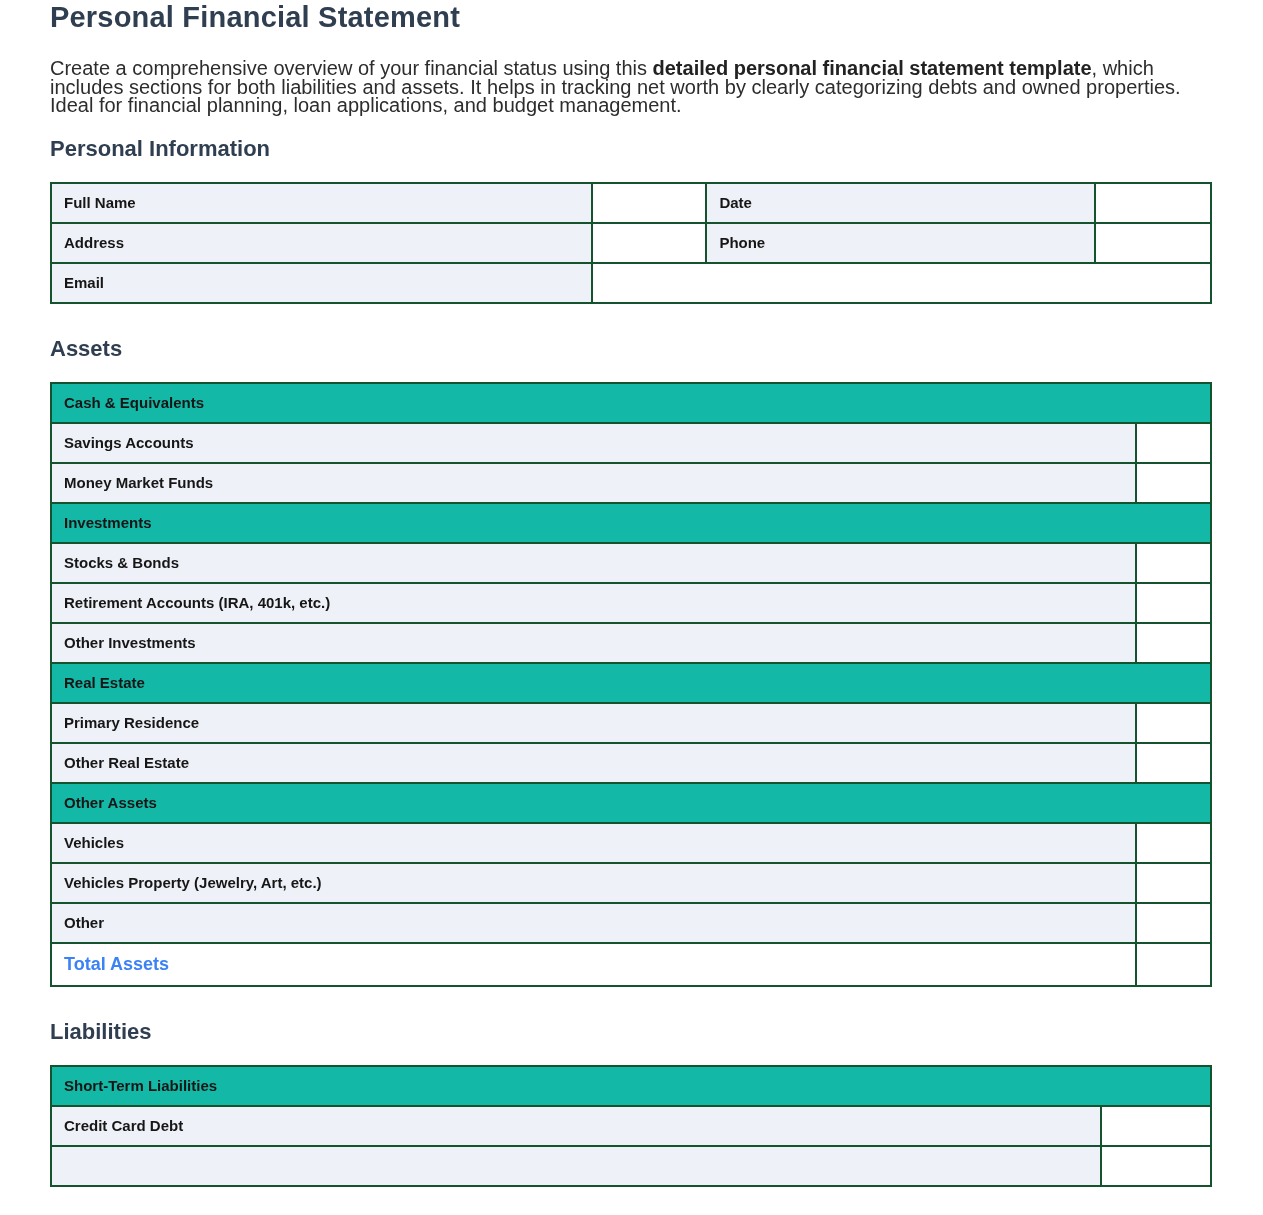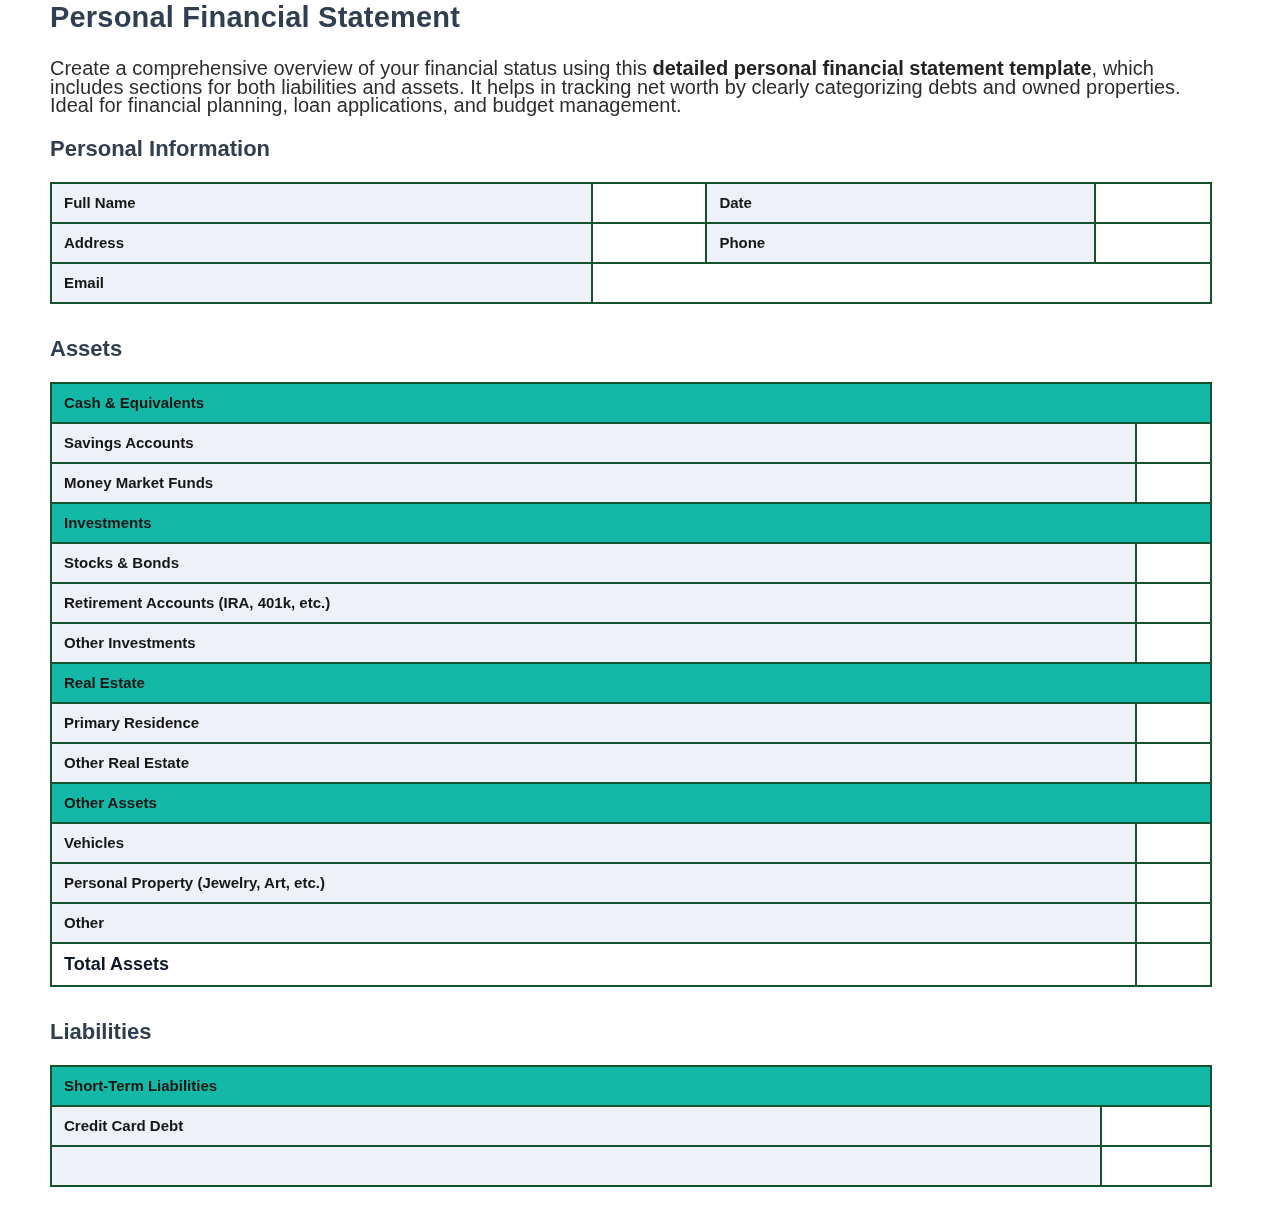--- a/index.html
+++ b/index.html
@@ -55,21 +55,21 @@
     vertical-align: middle;
     overflow: hidden;
     white-space: nowrap;
   }
   table.grid td.lbl { background: #eef1f7; }
   table.grid td.val { background: #ffffff; }
   table.grid td.cat { background: #14b8a6; }
   table.grid td.total-lbl {
     background: #ffffff;
     font-size: 18px;
-    color: #0f172a;
+    color: #3b82f6;
     height: 41px;
   }
   table.grid td.total-val { background: #ffffff; height: 41px; }
   
   col.c-lbl1 { width: 46.6%; }
   col.c-val1 { width: 9.9%; }
   col.c-lbl2 { width: 33.5%; }
   col.c-val2 { width: 10%; }
   
   col.c-asset-val { width: 75px; }
@@ -159,21 +159,21 @@
           <td class="val"></td>
         </tr>
         <tr>
           <td class="cat" colspan="2">Other Assets</td>
         </tr>
         <tr>
           <td class="lbl">Vehicles</td>
           <td class="val"></td>
         </tr>
         <tr>
-          <td class="lbl">Personal Property (Jewelry, Art, etc.)</td>
+          <td class="lbl">Vehicles Property (Jewelry, Art, etc.)</td>
           <td class="val"></td>
         </tr>
         <tr>
           <td class="lbl">Other</td>
           <td class="val"></td>
         </tr>
         <tr>
           <td class="total-lbl">Total Assets</td>
           <td class="total-val"></td>
         </tr>

